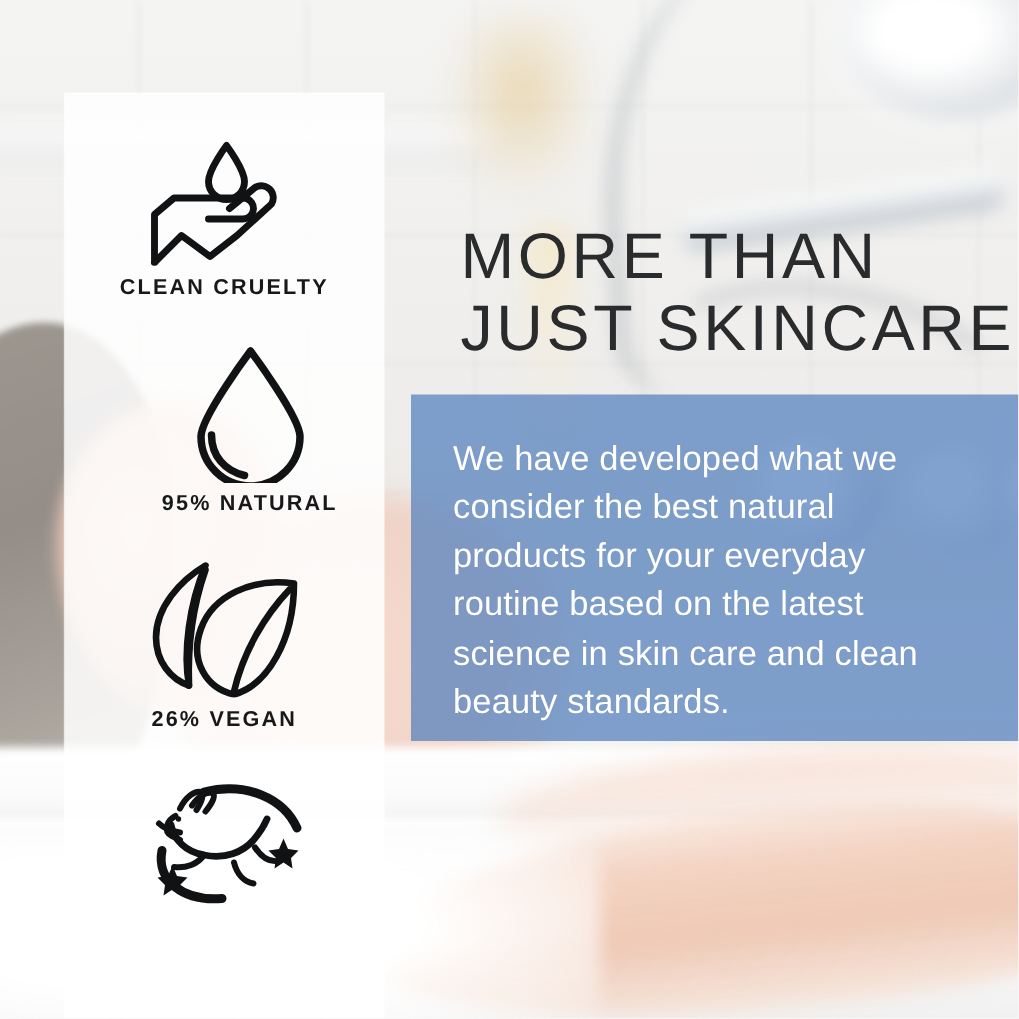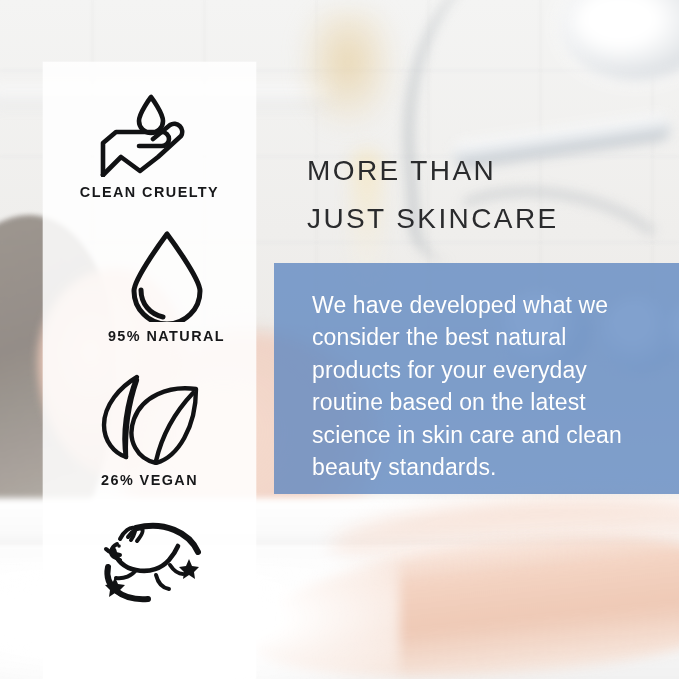--- a/index.html
+++ b/index.html
@@ -216,36 +216,36 @@
   .badge-1 .badge-icon { height: 88px; }
   .badge-2 { margin-top: 10px; margin-left: 34px; }
   .badge-3 { margin-top: 10px; }
   .badge-4 { margin-top: 10px; }
 
   
   .headline {
     position: absolute;
     left: 307px; top: 147px;
     color: #2a2b2d;
-    font-size: 28px;
+    font-size: 43px;
     line-height: 48px;
     font-weight: 300;
     letter-spacing: 2.4px;
     text-transform: uppercase;
     white-space: pre-line;
   }
 
   
   .blue-box {
     position: absolute;
     left: 274px; top: 263px;
     width: 405px; height: 231px;
     background: rgba(94,134,192,0.78);
     box-sizing: border-box;
-    padding: 26px 30px 0 38px;
+    padding: 26px 30px 0 28px;
   }
   .blue-text {
     color: #ffffff;
     font-size: 23px;
     line-height: 32.4px;
     font-weight: 400;
     letter-spacing: .1px;
     white-space: pre-line;
     text-shadow: 0 0 1px rgba(0,0,0,.06);
   }

